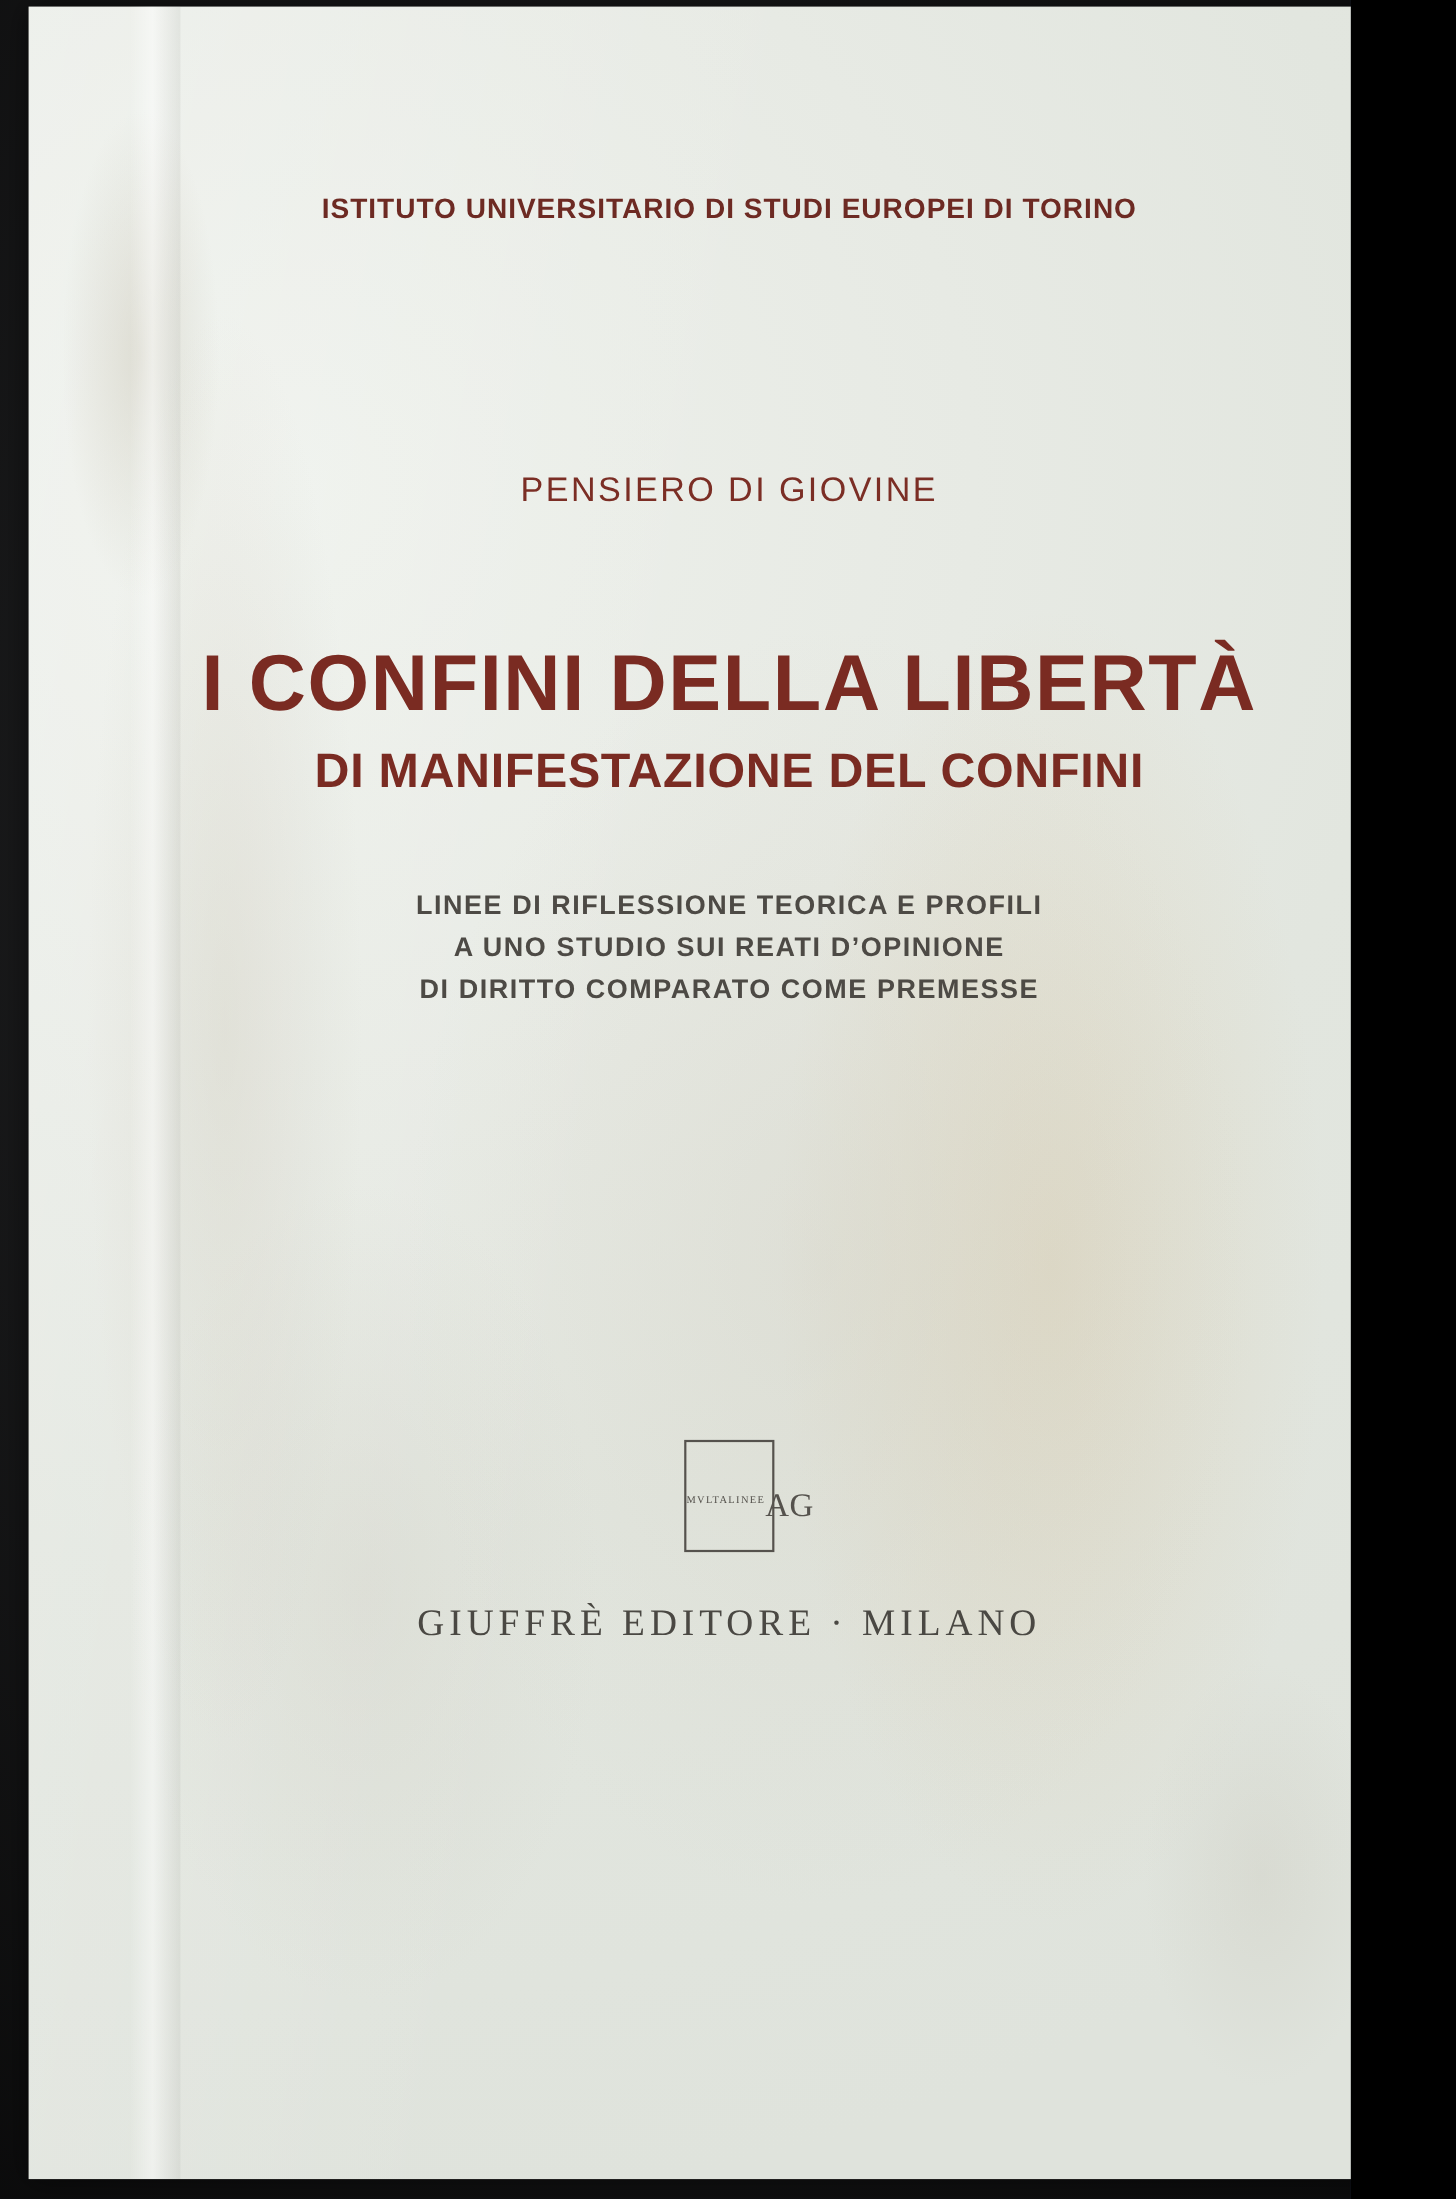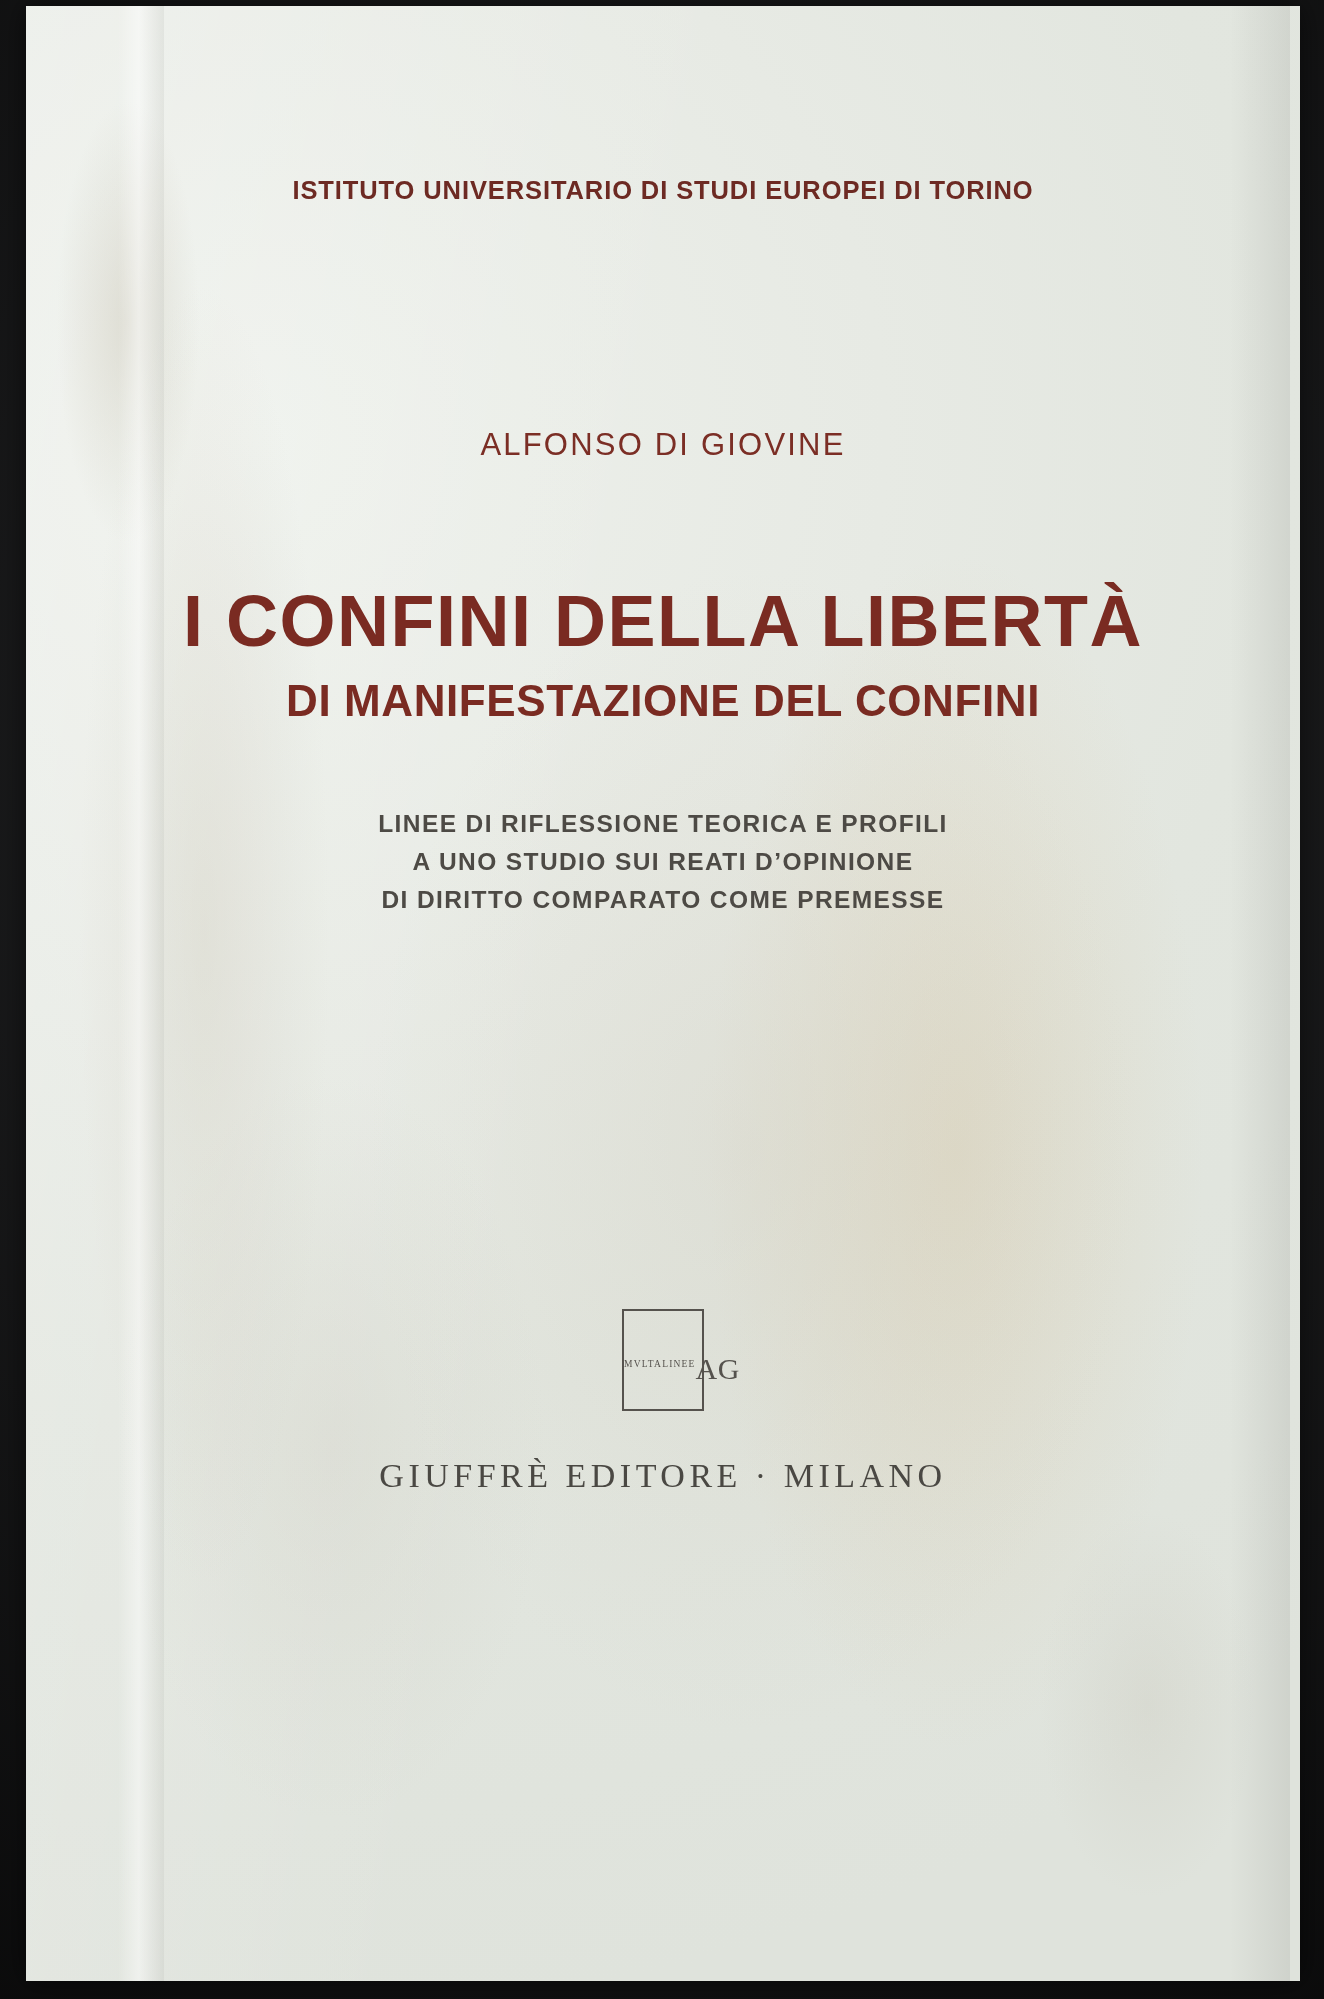--- a/index.html
+++ b/index.html
@@ -10,21 +10,21 @@
   body {
     width: 1324px;
     height: 1999px;
     overflow: hidden;
     font-family: "Liberation Serif", serif;
   }
 
   
   .photo {
     position: relative;
-    width: 1324px;
+    width: 1228px;
     height: 1999px;
     background: #0f172a;
     overflow: hidden;
   }
   .photo::before {
     content: "";
     position: absolute;
     inset: 0;
     background:
       radial-gradient(120% 90% at 50% 40%, rgba(40,40,40,0.9) 0%, rgba(5,5,5,1) 100%);
@@ -179,21 +179,21 @@
 <body>
 
 <div class="photo">
   <div class="cover">
     <div class="crease"></div>
     <div class="crease2"></div>
 
     <div class="inner">
       <div class="institute">ISTITUTO UNIVERSITARIO DI STUDI EUROPEI DI TORINO</div>
 
-      <div class="author">ALFONSO DI GIOVINE</div>
+      <div class="author">PENSIERO DI GIOVINE</div>
 
       <div class="title-main">I CONFINI DELLA LIBERTÀ</div>
 
       <div class="title-sub">DI MANIFESTAZIONE DEL CONFINI</div>
 
       <div class="subtitle">
         <div>LINEE DI RIFLESSIONE TEORICA E PROFILI</div>
         <div>A UNO STUDIO SUI REATI D’OPINIONE</div>
         <div>DI DIRITTO COMPARATO COME PREMESSE</div>
       </div>

